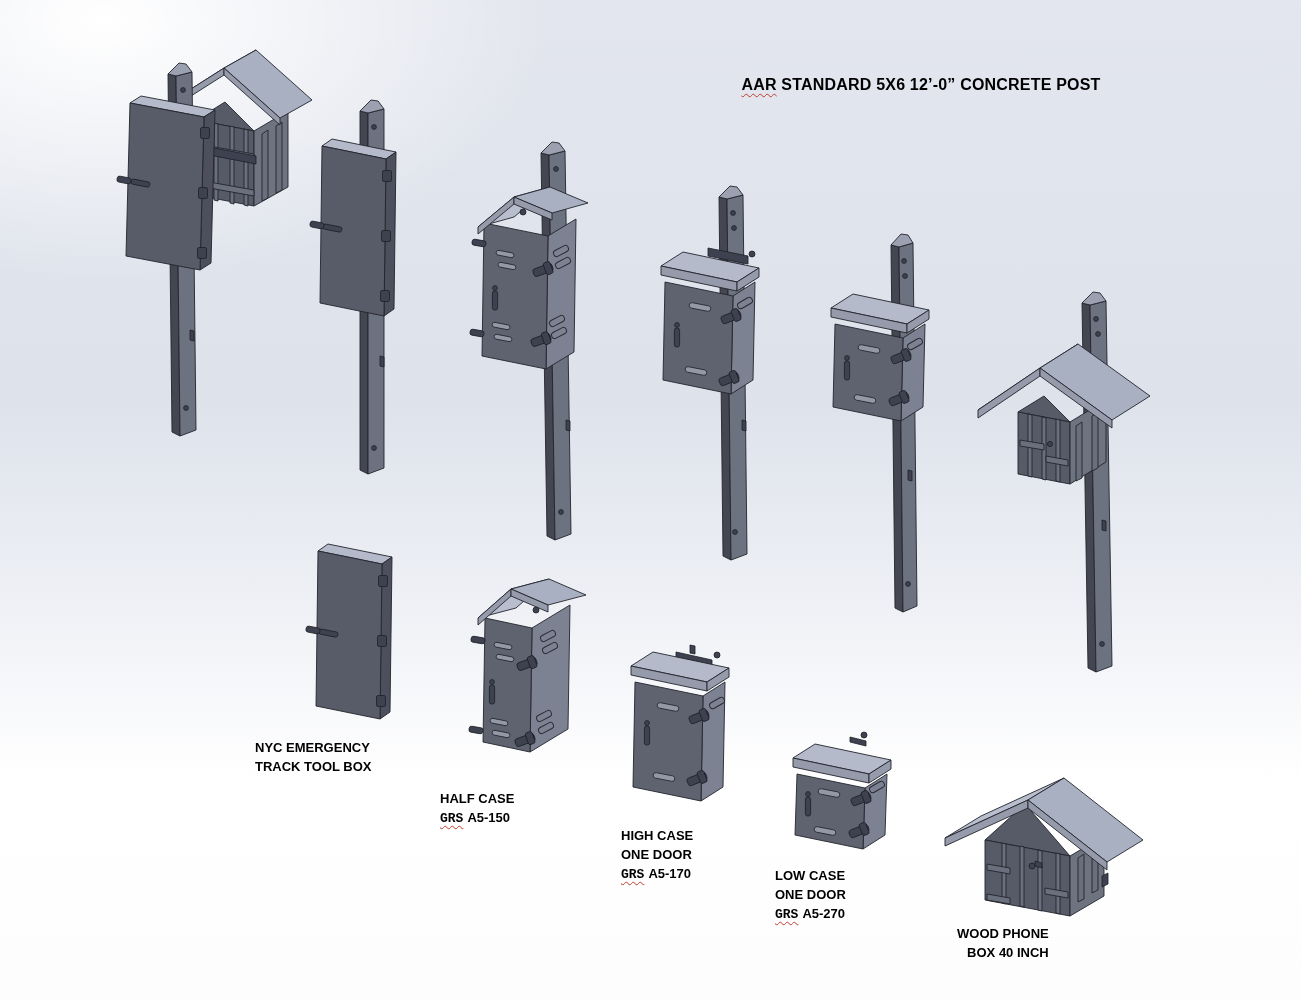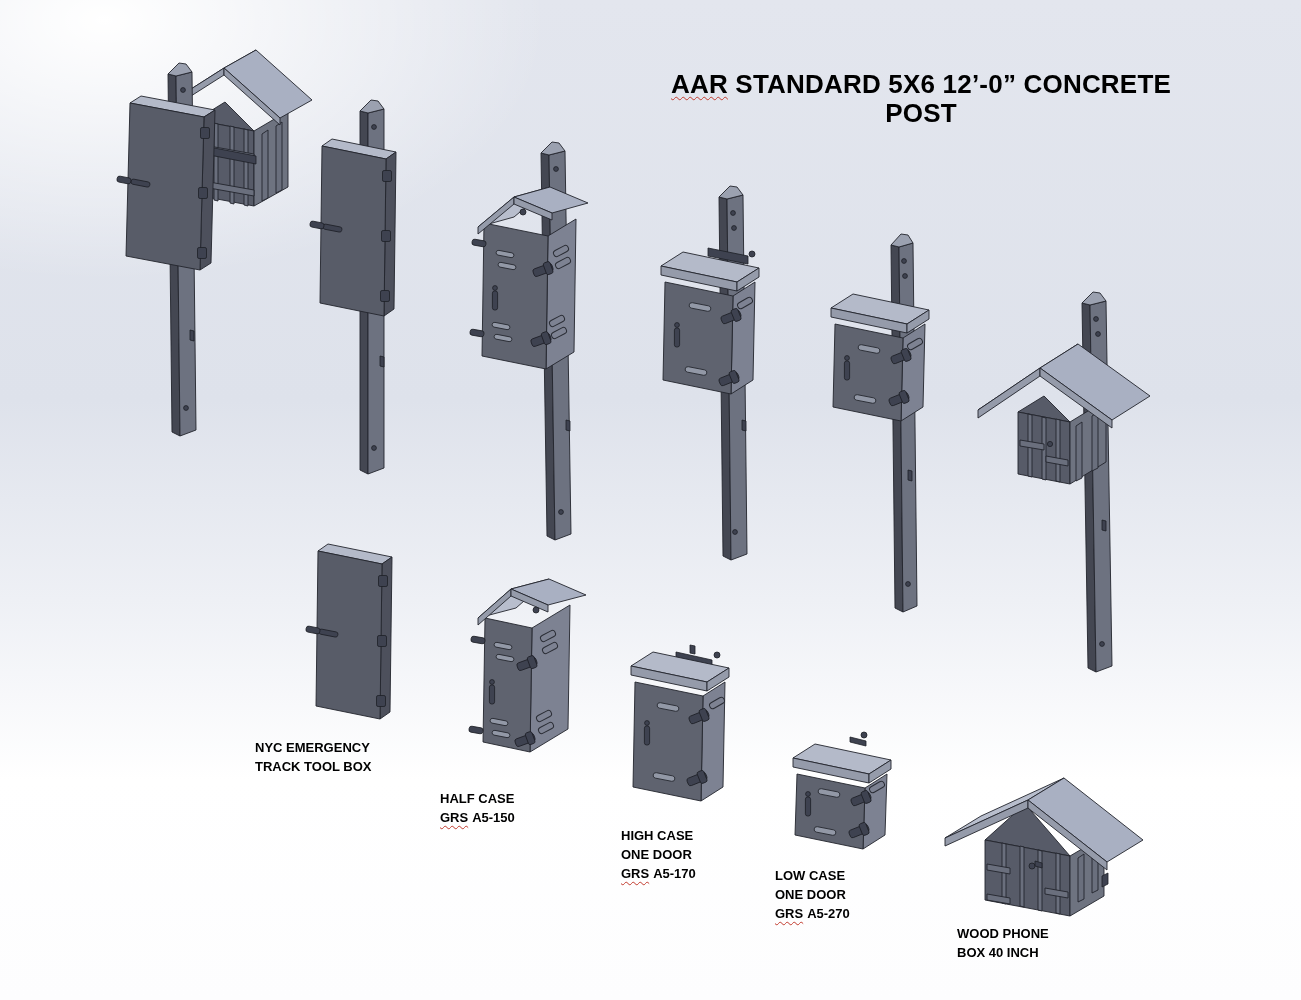--- a/index.html
+++ b/index.html
@@ -26,31 +26,31 @@
   .fPostT{fill:#9ba1b0;}
   .fWallF{fill:#575b68;}
   .fWallS{fill:#6e7380;}
   .fBatten{fill:#6a6f7d;}
   .hw{fill:#3e4250;stroke:#1d1f26;stroke-width:.8;}
   .louver{fill:#9298a6;stroke:#22242b;stroke-width:.8;}
   .slot{fill:none;stroke:#2a2d35;stroke-width:1;}
   
   .title{
     position:absolute;left:640px;top:70px;width:562px;text-align:center;
-    font-size:26px;line-height:29px;font-weight:bold;color:#000;letter-spacing:.2px;
+    font-size:16px;line-height:29px;font-weight:bold;color:#000;letter-spacing:.2px;
   }
   .lbl{
     position:absolute;font-size:13px;line-height:19px;font-weight:bold;color:#000;
     white-space:nowrap;
   }
   .sq{
     text-decoration:underline;text-decoration-style:wavy;
     text-decoration-color:#c23b2e;text-decoration-thickness:1px;text-underline-offset:3px;
   }
-  .gap{margin-right:4px;}
+  .gap{margin-right:4px;font-family:Liberation Mono, monospace;}
 </style>
 </head>
 <body>
 
 <div class="canvas">
 
 <svg width="1301" height="1000" viewBox="0 0 1301 1000">
   <defs>
     <rect id="louv" x="-11" y="-2.75" width="22" height="5.5" rx="2.75"></rect>
     <rect id="louvSm" x="-9" y="-2.4" width="18" height="4.8" rx="2.4"></rect>
@@ -360,18 +360,18 @@
     <div>ONE DOOR</div>
     <div><span class="sq gap">GRS</span><span>A5-170</span></div>
   </div>
 
   <div class="lbl" style="left:775px;top:866px;">
     <div>LOW CASE</div>
     <div>ONE DOOR</div>
     <div><span class="sq gap">GRS</span><span>A5-270</span></div>
   </div>
 
-  <div class="lbl" style="left:957px;top:924px;">
+  <div class="lbl" style="left:957px;top:924px;text-align:right;">
     <div>WOOD PHONE</div>
     <div>BOX 40 INCH</div>
   </div>
 
 </div>
 
 </body></html>

